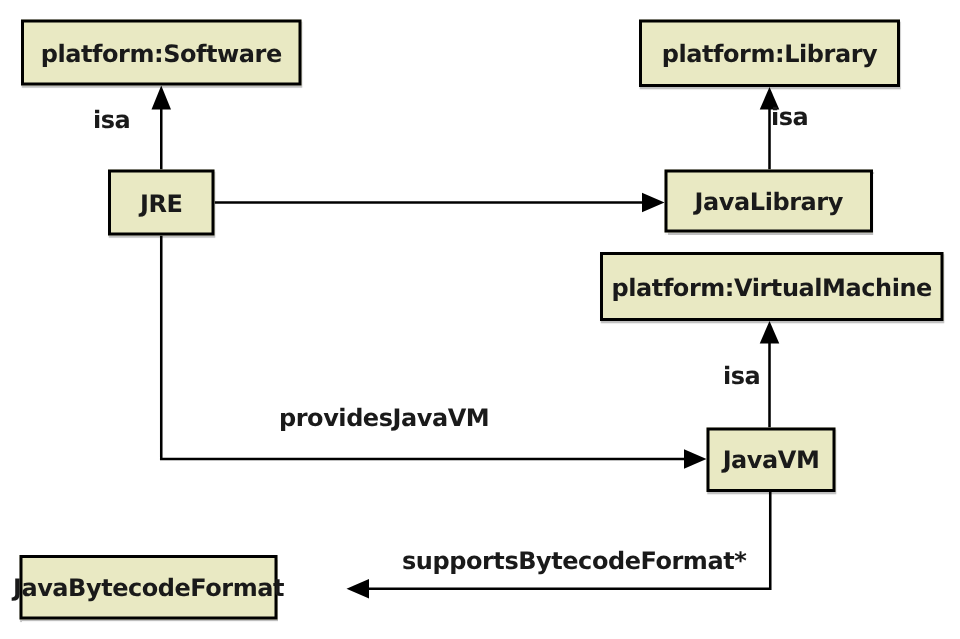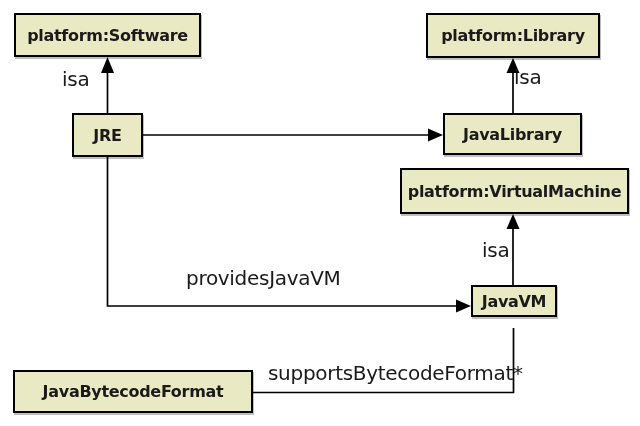--- a/index.html
+++ b/index.html
@@ -32,22 +32,22 @@
     justify-content: center;
     font-size: 16px;
     font-weight: 600;
     letter-spacing: -0.3px;
     color: var(--text, #1a1a1a);
     white-space: nowrap;
     box-shadow: 0.5px 1.5px 0.5px rgba(0,0,0,0.25);
   }
   .edge-label {
     position: absolute;
-    font-size: 20px;
-    font-weight: 400;
+    font-size: 16px;
+    font-weight: 700;
     letter-spacing: -0.3px;
     color: var(--text, #1a1a1a);
     white-space: nowrap;
     line-height: 19px;
   }
   .edge-line {
     stroke: var(--edge, #000000);
     stroke-width: 1.7;
     fill: none;
   }
@@ -85,23 +85,23 @@
   <div class="node" style="left:14px; top:13px; width:187px; height:44px;">platform:Software</div>
 
   <div class="node" style="left:426px; top:13px; width:174px; height:45px;">platform:Library</div>
 
   <div class="node" style="left:443px; top:113px; width:139px; height:42px;">JavaLibrary</div>
 
   <div class="node" style="left:72px; top:113px; width:71px; height:44px;">JRE</div>
 
   <div class="node" style="left:400px; top:168px; width:229px; height:46px;">platform:VirtualMachine</div>
 
-  <div class="node" style="left:471px; top:285px; width:86px; height:32px;">JavaVM</div>
+  <div class="node" style="left:471px; top:285px; width:86px; height:43px;">JavaVM</div>
 
-  <div class="node" style="left:13px; top:370px; width:240px; height:43px;">JavaBytecodeFormat</div>
+  <div class="node" style="left:13px; top:370px; width:172px; height:43px;">JavaBytecodeFormat</div>
 
   <div class="edge-label" style="left:62px; top:70px;">isa</div>
 
 
   <div class="edge-label" style="left:514px; top:68px;">isa</div>
 
   <div class="edge-label" style="left:482px; top:241px;">isa</div>
 
   <div class="edge-label" style="left:186px; top:269px;text-align:right;">providesJavaVM</div>
 

